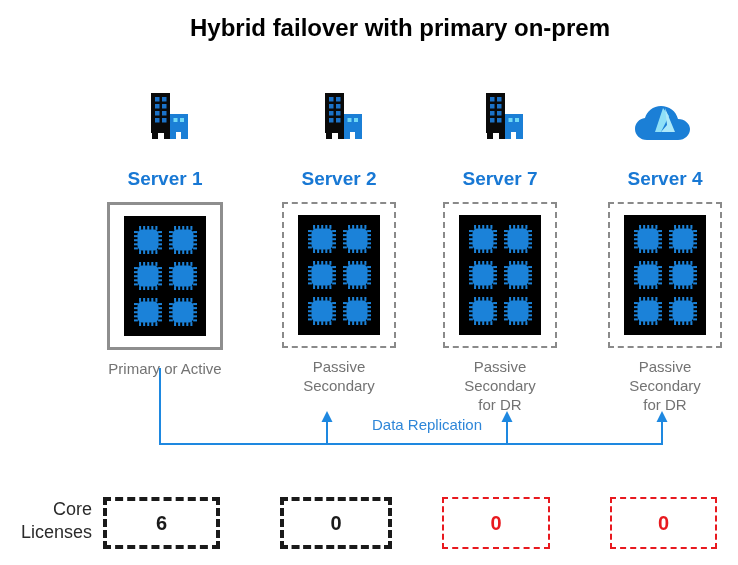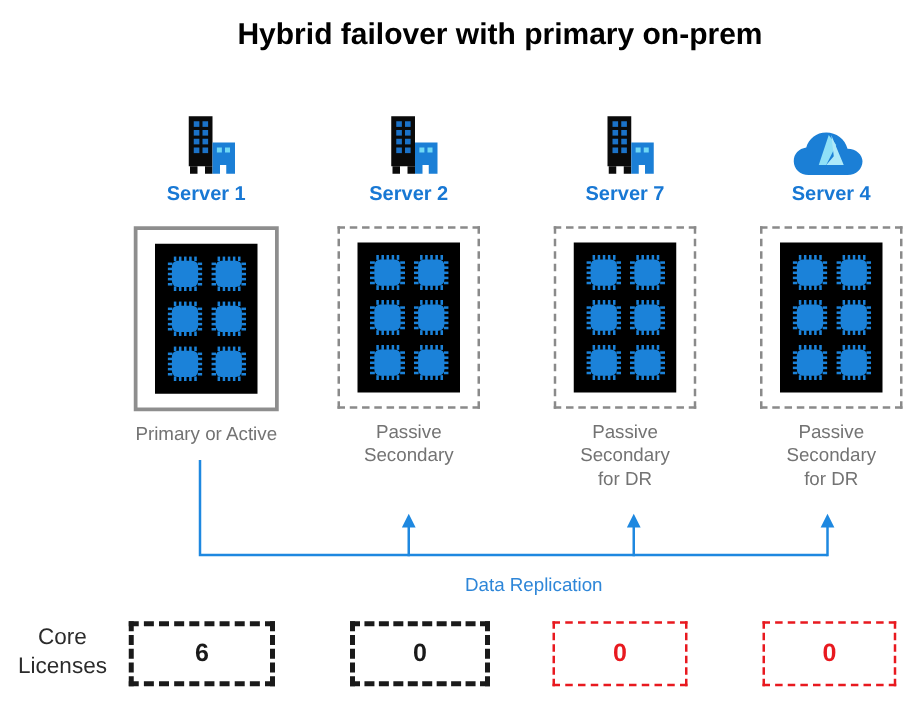--- a/index.html
+++ b/index.html
@@ -1,36 +1,36 @@
 <!DOCTYPE html>
 <html><head>
 <meta charset="utf-8">
 <style>
   html,body{margin:0;padding:0;background:#fff;}
   #canvas{position:relative;width:738px;height:555px;background:#fff;overflow:hidden;
           font-family:"Liberation Sans",sans-serif;}
   .title{position:absolute;left:70px;top:14px;width:660px;text-align:center;
          font-size:24px;font-weight:bold;color:#000;}
   .col{position:absolute;top:80px;width:150px;text-align:center;}
-  .col.c1{left:90px;} .col.c2{left:252px;} .col.c3{left:425px;} .col.c4{left:590px;}
+  .col.c1{left:90px;} .col.c2{left:264px;} .col.c3{left:425px;} .col.c4{left:590px;}
   .icon-wrap{height:64px;display:flex;align-items:flex-end;justify-content:center;}
-  .server-name{margin-top:3px;font-size:16px;font-weight:bold;color:#1878d4;height:26px;}
+  .server-name{margin-top:24px;font-size:19px;font-weight:bold;color:#1878d4;height:26px;}
   .server-box{margin:8px auto 0;width:110px;height:142px;background:#fff;
               display:flex;align-items:center;justify-content:center;}
   .server-box.solid{border:3px solid #8e8e8e;}
   .server-box.dashed{border:2px dashed #8a8a8a;}
   .cpu-panel{width:82px;height:120px;background:#000;display:grid;
              grid-template-columns:28px 28px;grid-template-rows:28px 28px 28px;
              column-gap:7px;row-gap:8px;align-content:center;justify-content:center;}
   .chip{width:28px;height:28px;color:#1b82d9;display:block;}
   .role{margin-top:9px;font-size:15px;line-height:19px;color:#737373;}
   .arrow-layer{position:absolute;left:0;top:0;width:738px;height:565px;pointer-events:none;}
   .repl-label{position:absolute;left:352px;top:416px;width:150px;text-align:center;
-              font-size:15px;color:#2e86d8;margin-top:44px;}
-  .lic-label{position:absolute;left:8px;top:498px;width:84px;text-align:center;
+              font-size:15px;color:#2e86d8;}
+  .lic-label{position:absolute;left:8px;top:498px;width:84px;text-align:right;
              font-size:18px;line-height:23px;color:#2b2b2b;}
   .lic-box{position:absolute;top:497px;height:52px;display:flex;align-items:center;
            justify-content:center;font-size:20px;font-weight:bold;box-sizing:border-box;}
   .lic-box.black{border:4px dashed #1a1a1a;color:#1a1a1a;}
   .lic-box.red{border:2px dashed #e8191f;color:#e8191f;}
   .lic-box.b1{left:103px;width:117px;}
   .lic-box.b2{left:280px;width:112px;}
   .lic-box.b3{left:442px;width:108px;}
   .lic-box.b4{left:610px;width:107px;}
   svg{display:block;}

